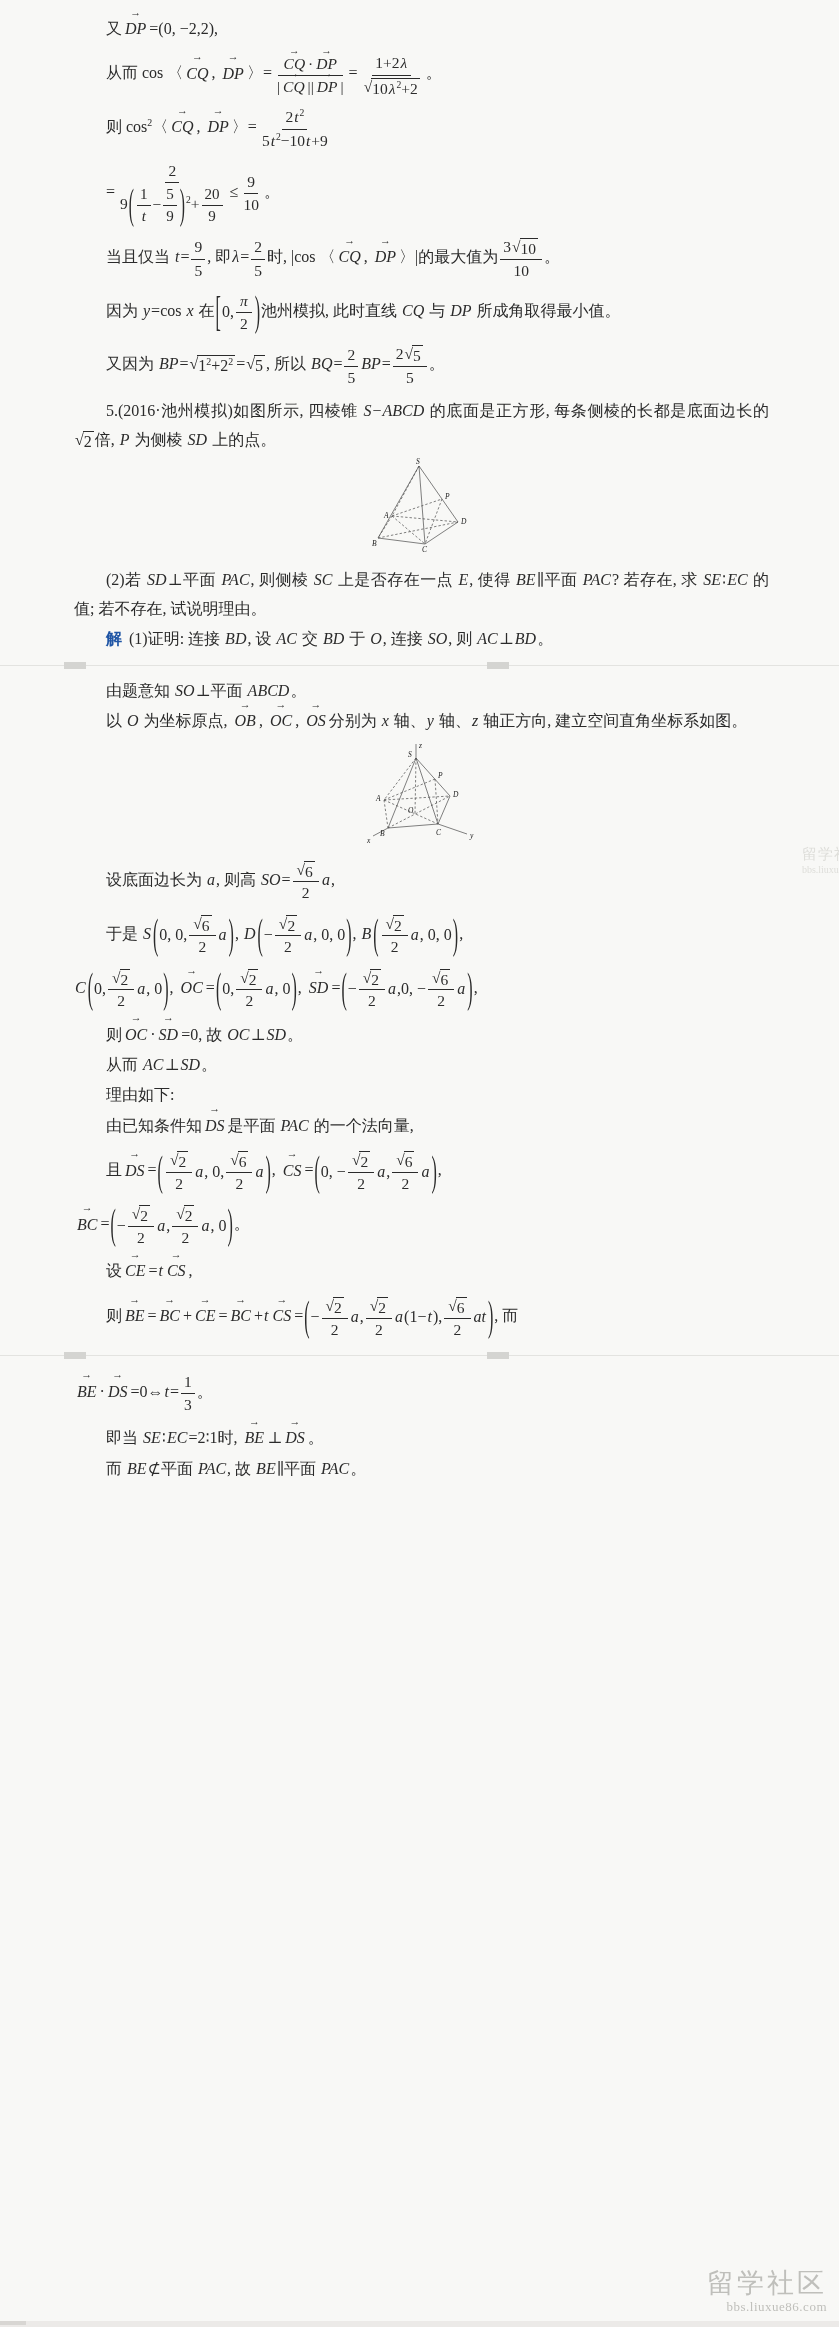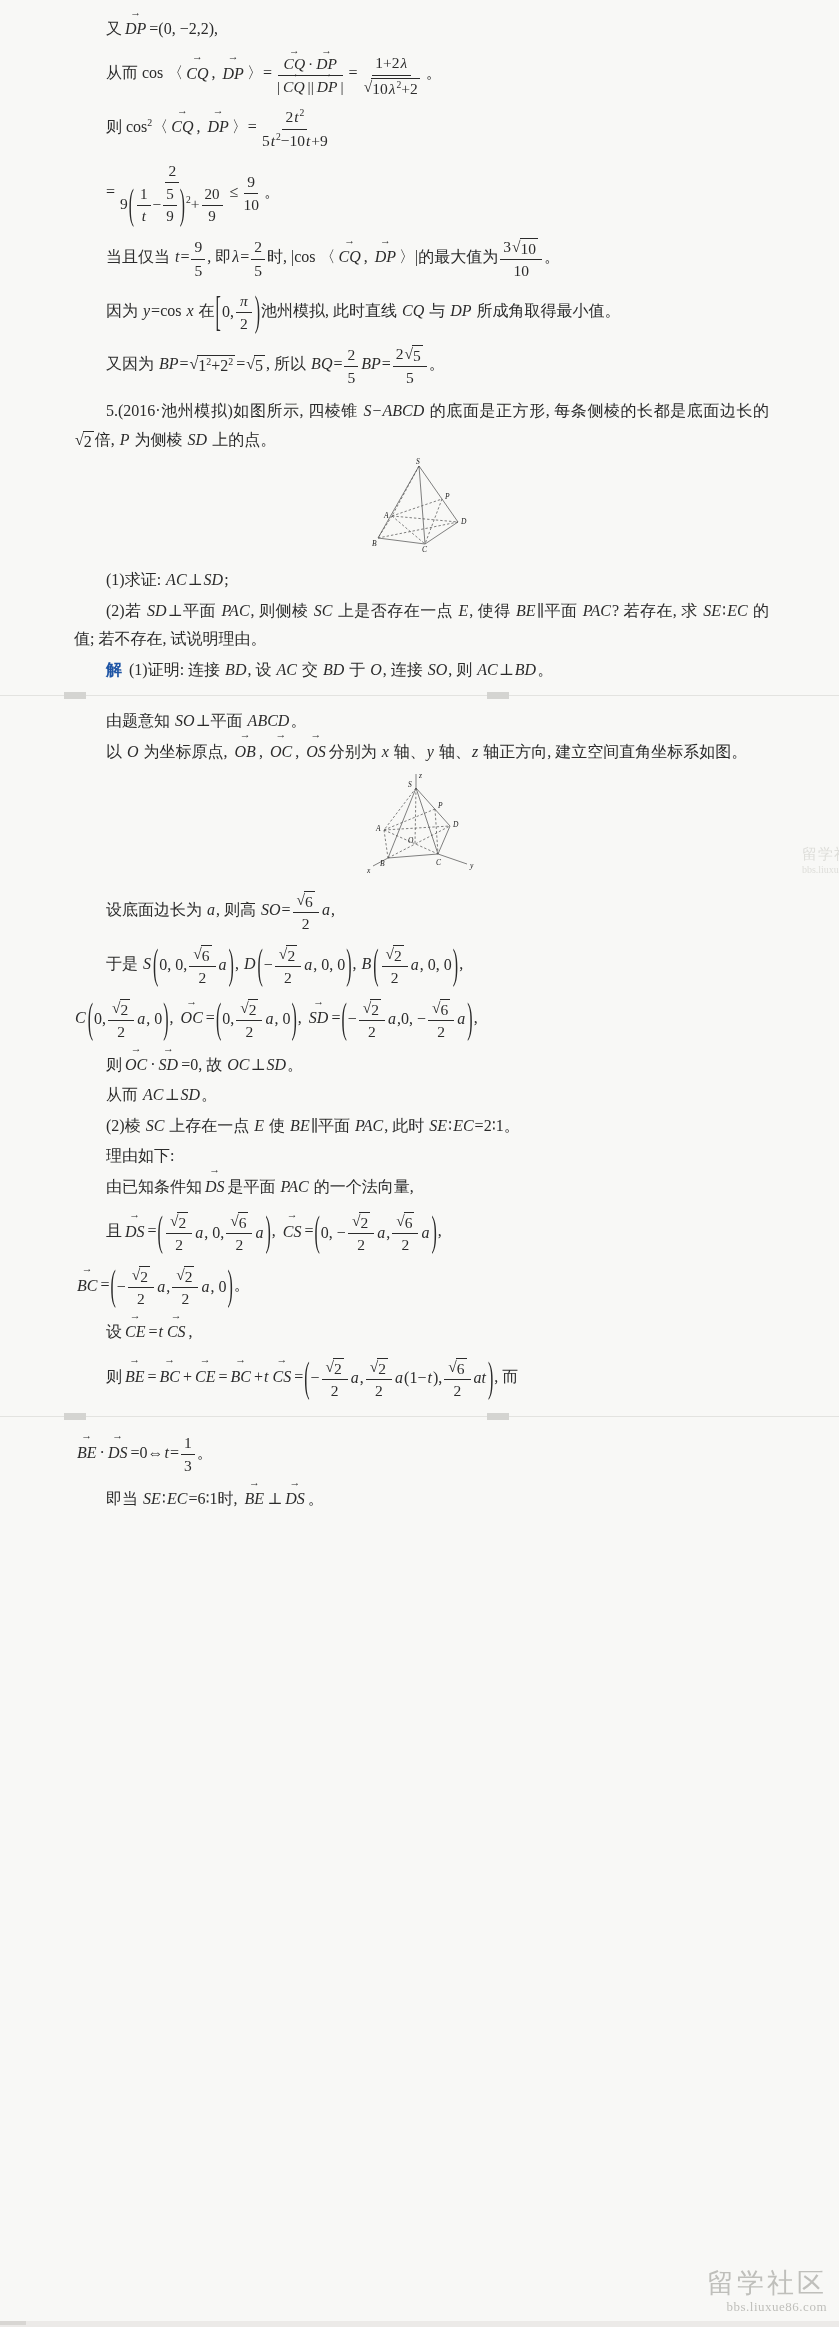--- a/index.html
+++ b/index.html
@@ -152,21 +152,20 @@
             <path d="M70 41 L53 86"></path>
         </g>
         <text class="fig-label" x="44" y="6">S</text>
         <text class="fig-label" x="12" y="60">A</text>
         <text class="fig-label" x="0" y="88">B</text>
         <text class="fig-label" x="50" y="94">C</text>
         <text class="fig-label" x="89" y="66">D</text>
         <text class="fig-label" x="73" y="41">P</text>
       </svg>
     </div>
-      <div class="para"><span class="mt">(1)求证: </span><span class="mi">AC</span><span class="mt">⊥</span><span class="mi">SD</span><span class="mt">;</span></div>
       <div class="para"><span class="mt">(2)若 </span><span class="mi">SD</span><span class="mt">⊥平面 </span><span class="mi">PAC</span><span class="mt">, 则侧棱 </span><span class="mi">SC</span><span class="mt"> 上是否存在一点 </span><span class="mi">E</span><span class="mt">, 使得 </span><span class="mi">BE</span><span class="mt">∥平面 </span><span class="mi">PAC</span><span class="mt">? 若存在, 求 </span><span class="mi">SE</span><span class="mt">∶</span><span class="mi">EC</span><span class="mt"> 的值; 若不存在, 试说明理由。</span></div>
       <div class="para"><span class="mt ans">解</span><span class="mt">(1)证明: 连接 </span><span class="mi">BD</span><span class="mt">, 设 </span><span class="mi">AC</span><span class="mt"> 交 </span><span class="mi">BD</span><span class="mt"> 于 </span><span class="mi">O</span><span class="mt">, 连接 </span><span class="mi">SO</span><span class="mt">, 则 </span><span class="mi">AC</span><span class="mt">⊥</span><span class="mi">BD</span><span class="mt">。</span></div>
       <div class="pagebreak">
         <div class="pbline"></div>
         <div class="pbtab pbtab1"></div>
         <div class="pbtab pbtab2"></div>
       </div>
       <div class="para"><span class="mt">由题意知 </span><span class="mi">SO</span><span class="mt">⊥平面 </span><span class="mi">ABCD</span><span class="mt">。</span></div>
       <div class="para"><span class="mt">以 </span><span class="mi">O</span><span class="mt"> 为坐标原点, </span><span class="vec"><span class="arr">→</span><span class="mi">OB</span></span><span class="mt">, </span><span class="vec"><span class="arr">→</span><span class="mi">OC</span></span><span class="mt">, </span><span class="vec"><span class="arr">→</span><span class="mi">OS</span></span><span class="mt">分别为 </span><span class="mi">x</span><span class="mt"> 轴、</span><span class="mi">y</span><span class="mt"> 轴、</span><span class="mi">z</span><span class="mt"> 轴正方向, 建立空间直角坐标系如图。</span></div>
       <div class="figure" id="fig2">
@@ -303,21 +302,20 @@
                   <span class="sqb"><span class="mt">6</span></span>
                 </span></span>
               <span class="den"><span class="mt">2</span></span>
             </span>
             <span class="mi">a</span>
           </span>
           <span class="fence" style="transform: scaleY(2.68);">)</span>
         </span><span class="mt">,</span></div>
       <div class="para"><span class="mt">则</span><span class="vec"><span class="arr">→</span><span class="mi">OC</span></span><span class="mt">·</span><span class="vec"><span class="arr">→</span><span class="mi">SD</span></span><span class="mt">=0, 故 </span><span class="mi">OC</span><span class="mt">⊥</span><span class="mi">SD</span><span class="mt">。</span></div>
       <div class="para"><span class="mt">从而 </span><span class="mi">AC</span><span class="mt">⊥</span><span class="mi">SD</span><span class="mt">。</span></div>
-      <div class="para"><span class="mt">(2)棱 </span><span class="mi">SC</span><span class="mt"> 上存在一点 </span><span class="mi">E</span><span class="mt"> 使 </span><span class="mi">BE</span><span class="mt">∥平面 </span><span class="mi">PAC</span><span class="mt">, 此时 </span><span class="mi">SE</span><span class="mt">∶</span><span class="mi">EC</span><span class="mt">=2∶1。</span></div>
       <div class="para"><span class="mt">理由如下:</span></div>
       <div class="para"><span class="mt">由已知条件知</span><span class="vec"><span class="arr">→</span><span class="mi">DS</span></span><span class="mt">是平面 </span><span class="mi">PAC</span><span class="mt"> 的一个法向量,</span></div>
       <div class="para mathline"><span class="mt">且</span><span class="vec"><span class="arr">→</span><span class="mi">DS</span></span><span class="mt">=</span><span class="grp">
           <span class="fence" style="transform: scaleY(2.68);">(</span>
           <span class="ginner">
             <span class="frac">
               <span class="num"><span class="sqrt">
                   <span class="rad">√</span>
                   <span class="sqb"><span class="mt">2</span></span>
                 </span></span>
@@ -422,21 +420,22 @@
         </span><span class="mt">, 而</span></div>
       <div class="pagebreak">
         <div class="pbline"></div>
         <div class="pbtab pbtab1"></div>
         <div class="pbtab pbtab2"></div>
       </div>
       <div class="para mathline noindent"><span class="vec"><span class="arr">→</span><span class="mi">BE</span></span><span class="mt">·</span><span class="vec"><span class="arr">→</span><span class="mi">DS</span></span><span class="mt">=0⇔</span><span class="mi">t</span><span class="mt">=</span><span class="frac">
           <span class="num"><span class="mt">1</span></span>
           <span class="den"><span class="mt">3</span></span>
         </span><span class="mt">。</span></div>
-      <div class="para"><span class="mt">即当 </span><span class="mi">SE</span><span class="mt">∶</span><span class="mi">EC</span><span class="mt">=6∶1时, </span><span class="vec"><span class="arr">→</span><span class="mi">BE</span></span><span class="mt">⊥</span><span class="vec"><span class="arr">→</span><span class="mi">DS</span></span><span class="mt">。</span></div>
+      <div class="para"><span class="mt">即当 </span><span class="mi">SE</span><span class="mt">∶</span><span class="mi">EC</span><span class="mt">=2∶1时, </span><span class="vec"><span class="arr">→</span><span class="mi">BE</span></span><span class="mt">⊥</span><span class="vec"><span class="arr">→</span><span class="mi">DS</span></span><span class="mt">。</span></div>
+      <div class="para"><span class="mt">而 </span><span class="mi">BE</span><span class="mt">⊄平面 </span><span class="mi">PAC</span><span class="mt">, 故 </span><span class="mi">BE</span><span class="mt">∥平面 </span><span class="mi">PAC</span><span class="mt">。</span></div>
     </div>
 
   <div class="watermark-mid">
     <div class="wm-title">留学社区</div>
     <div class="wm-url">bbs.liuxue86.com</div>
   </div>
 
   <div class="watermark">
     <div class="wm-title">留学社区</div>
     <div class="wm-url">bbs.liuxue86.com</div>

